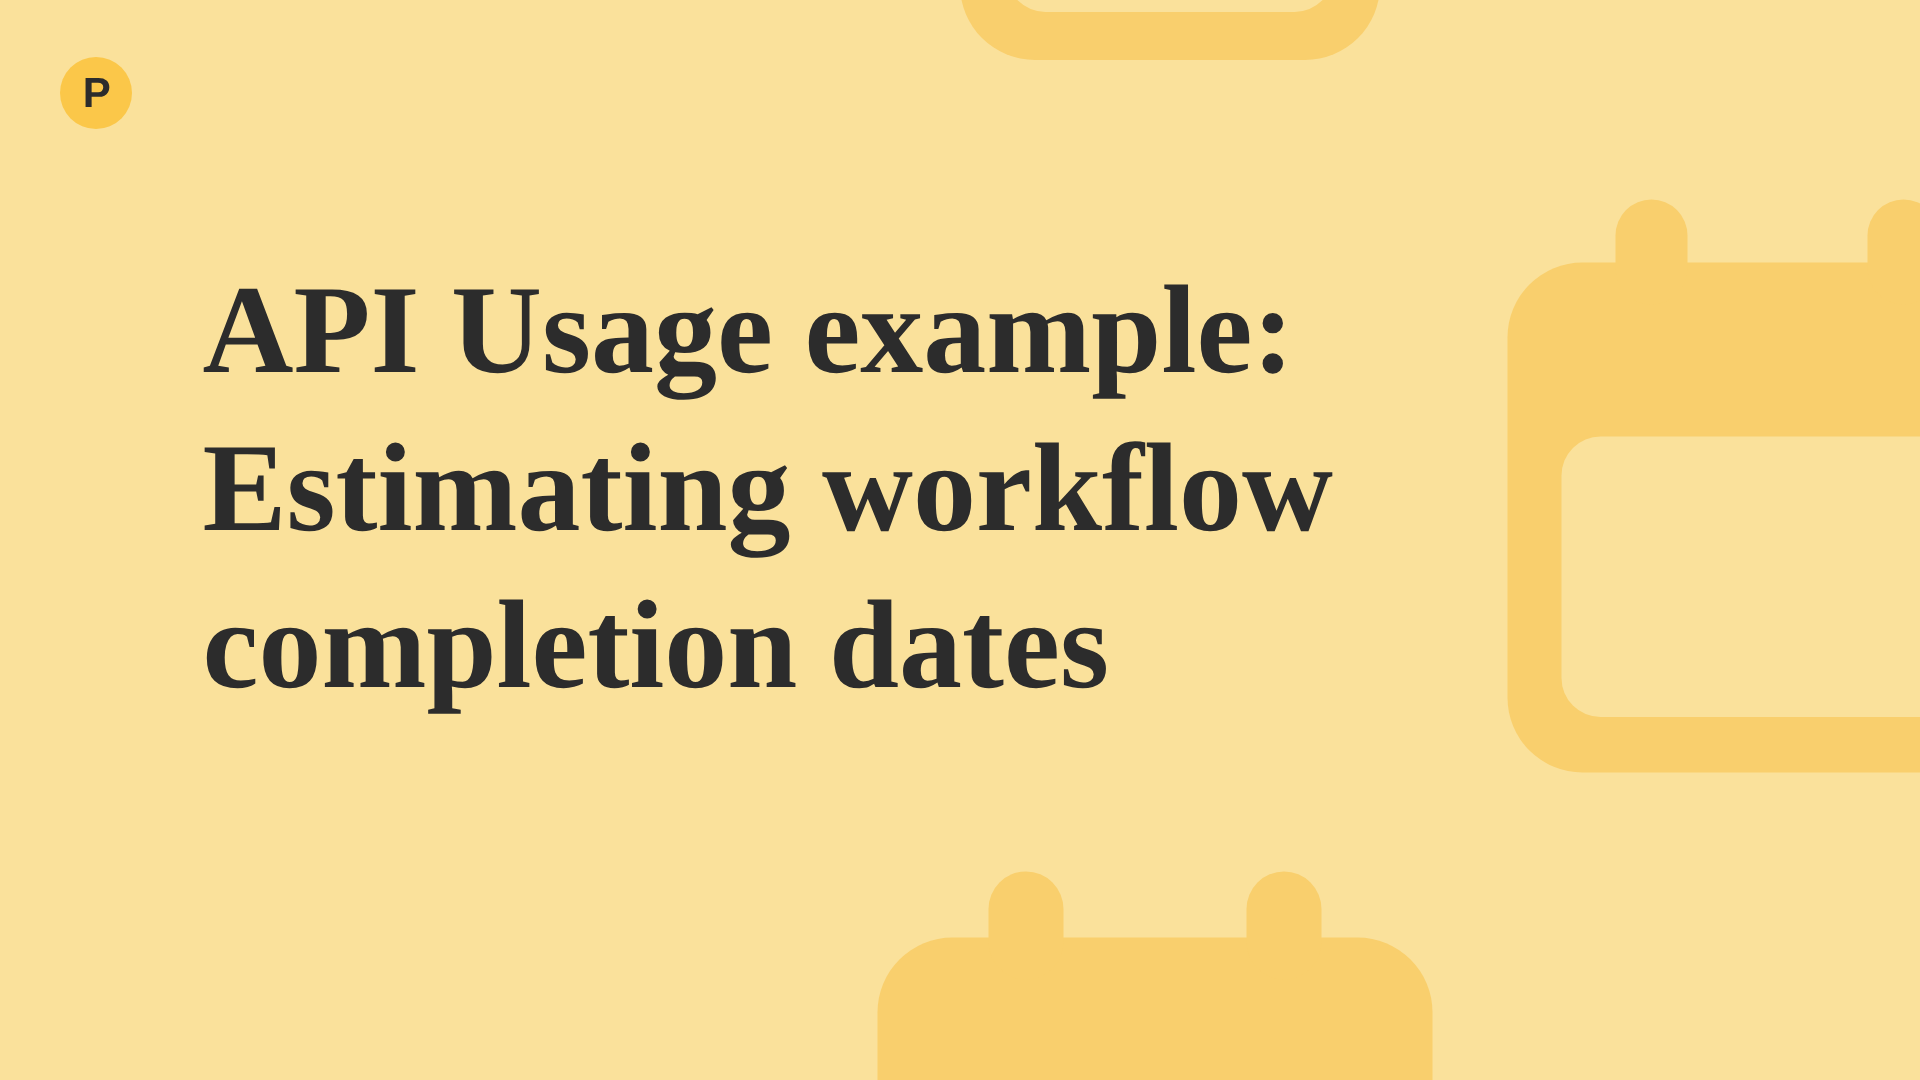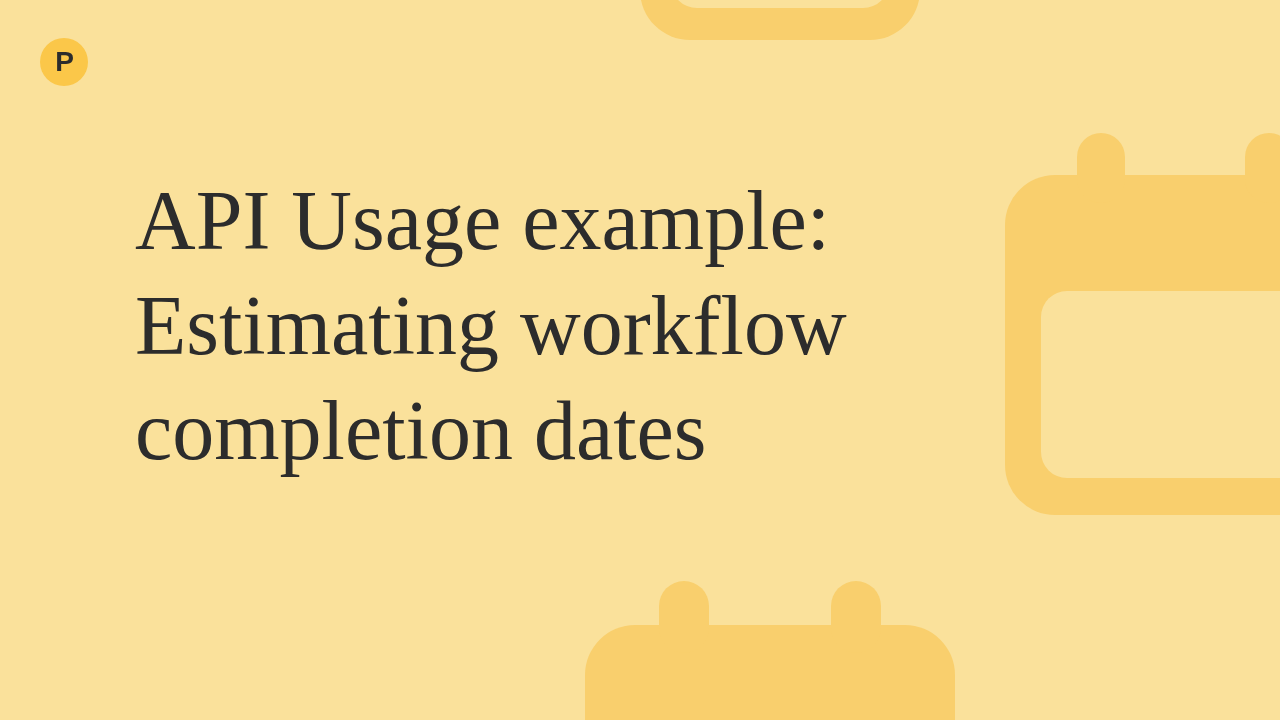--- a/index.html
+++ b/index.html
@@ -28,21 +28,21 @@
     color: #2c2c2c;
     letter-spacing: -1px;
   }
   .title {
     position: absolute;
     top: 168px;
     left: 135px;
     width: 1020px;
     font-size: 84px;
     line-height: 1.25;
-    font-weight: 400;
+    font-weight: 700;
     color: #2c2c2c;
     z-index: 10;
   }
   .cal {
     position: absolute;
     background: #f9cf6d;
     border-radius: 50px;
   }
   .cal::before, .cal::after {
     content: '';

